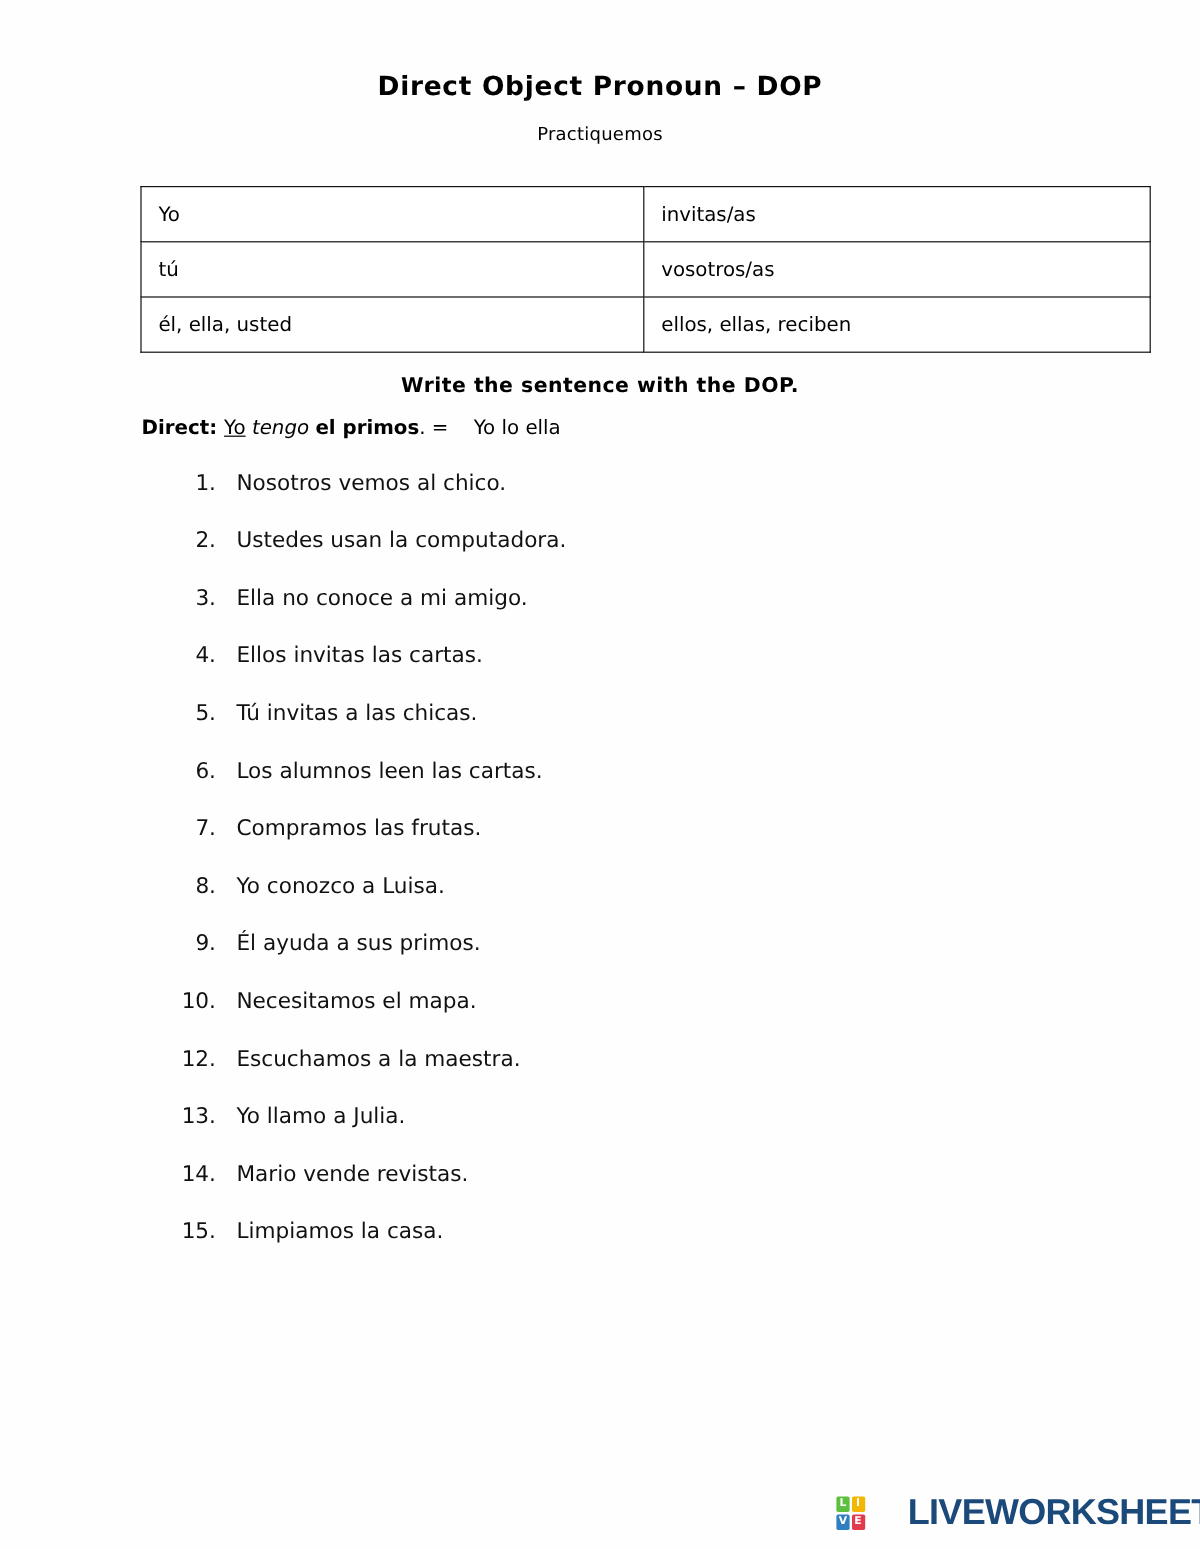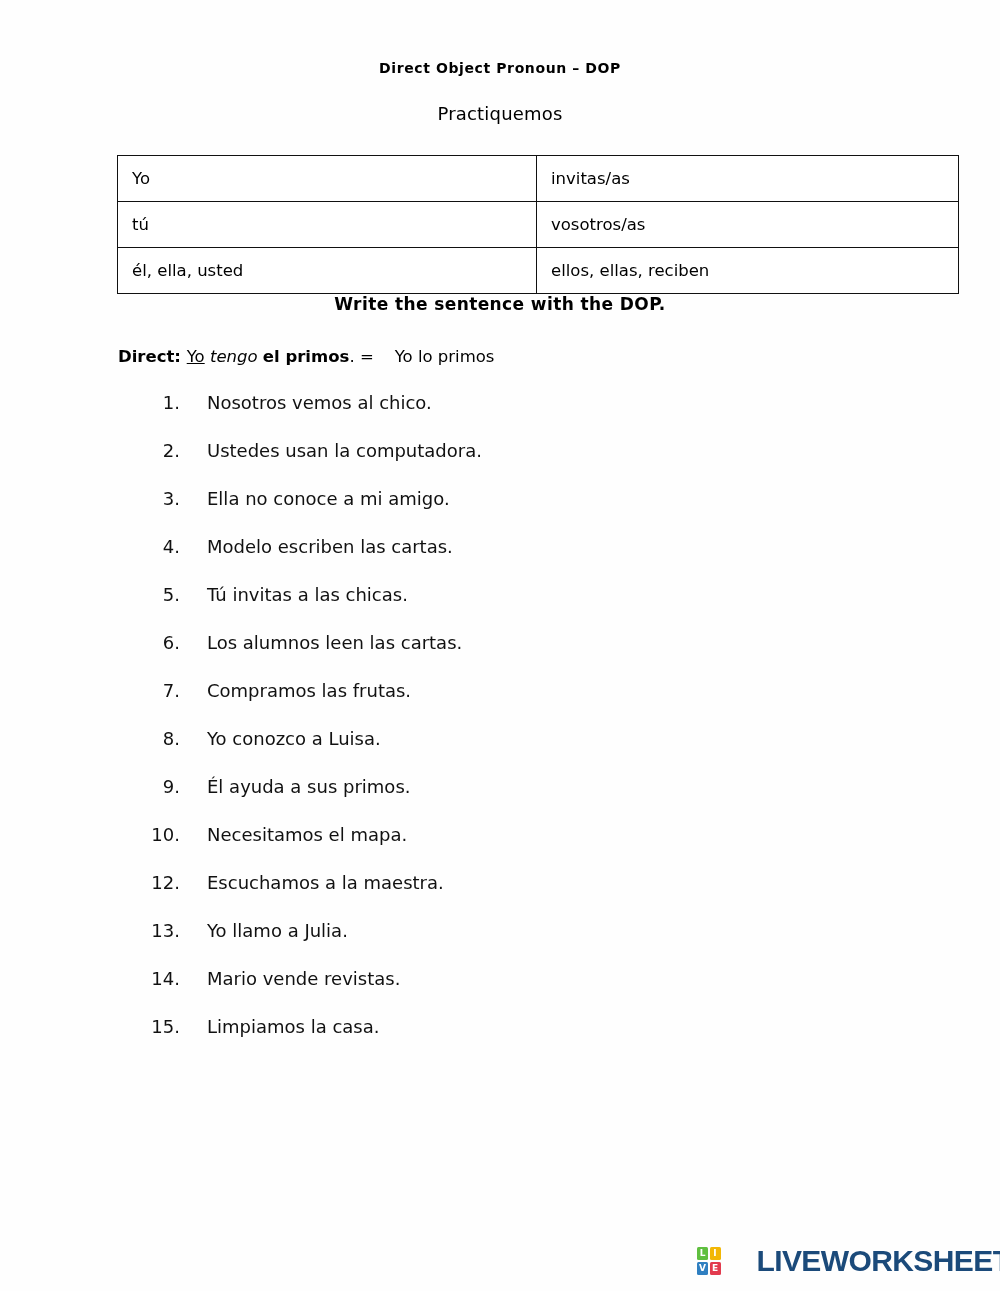--- a/index.html
+++ b/index.html
@@ -23,33 +23,33 @@
   }
 
   
   .title {
     position: absolute;
     left: 0;
     top: 60px;
     width: 1000px;
     text-align: center;
     font-family: "DejaVu Sans", sans-serif;
-    font-size: 14px;
+    font-size: 22px;
     font-weight: bold;
     letter-spacing: 0.6px;
     color: #000;
   }
   .subtitle {
     position: absolute;
     left: 0;
     top: 103px;
     width: 1000px;
     text-align: center;
     font-family: "DejaVu Sans", sans-serif;
-    font-size: 18px;
+    font-size: 15px;
     font-weight: normal;
     letter-spacing: 0.2px;
     color: #000;
   }
 
   
   .pron-table {
     position: absolute;
     left: 117px;
     top: 155px;
@@ -68,21 +68,21 @@
     color: #000;
     background: #fff;
   }
   .pron-table td.col-a { width: 390px; }
   .pron-table td.col-b { width: 393px; }
 
   
   .instruction {
     position: absolute;
     left: 0;
-    top: 294px;
+    top: 312px;
     width: 1000px;
     text-align: center;
     font-family: "DejaVu Sans", sans-serif;
     font-size: 17px;
     font-weight: bold;
     letter-spacing: 0.4px;
   }
 
   
   .modelo {
@@ -114,21 +114,21 @@
     color: #111;
   }
   .ex-num {
     display: inline-block;
     width: 42px;
     text-align: right;
     flex: 0 0 42px;
     font-size: 18px;
   }
   .ex-text {
-    margin-left: 27px;
+    margin-left: 17px;
     font-size: 18px;
     text-align: right;
   }
 
   
   .lw-logo {
     position: absolute;
     left: 697px;
     top: 1246px;
     display: flex;
@@ -186,38 +186,38 @@
       </tr>
       <tr>
         <td class="col-a">él, ella, usted</td>
         <td class="col-b">ellos, ellas, reciben</td>
       </tr>
     </tbody>
   </table>
 
   <div class="instruction">Write the sentence with the DOP.</div>
 
-  <div class="modelo"><span class="b">Direct</span><span class="b">: </span><span class="u">Yo</span><span class="i"> tengo </span><span class="b">el primos</span><span class="n">. </span><span class="n">=</span><span class="n">&nbsp;&nbsp;&nbsp;&nbsp;</span><span class="n">Yo lo primos</span></div>
+  <div class="modelo"><span class="b">Direct</span><span class="b">: </span><span class="u">Yo</span><span class="i"> tengo </span><span class="b">el primos</span><span class="n">. </span><span class="n">=</span><span class="n">&nbsp;&nbsp;&nbsp;&nbsp;</span><span class="n">Yo lo ella</span></div>
 
   <div class="ex-list">
     <div class="ex-item">
       <span class="ex-num">1.</span>
       <span class="ex-text">Nosotros vemos al chico.</span>
     </div>
     <div class="ex-item">
       <span class="ex-num">2.</span>
       <span class="ex-text">Ustedes usan la computadora.</span>
     </div>
     <div class="ex-item">
       <span class="ex-num">3.</span>
       <span class="ex-text">Ella no conoce a mi amigo.</span>
     </div>
     <div class="ex-item">
       <span class="ex-num">4.</span>
-      <span class="ex-text">Modelo escriben las cartas.</span>
+      <span class="ex-text">Ellos invitas las cartas.</span>
     </div>
     <div class="ex-item">
       <span class="ex-num">5.</span>
       <span class="ex-text">Tú invitas a las chicas.</span>
     </div>
     <div class="ex-item">
       <span class="ex-num">6.</span>
       <span class="ex-text">Los alumnos leen las cartas.</span>
     </div>
     <div class="ex-item">

